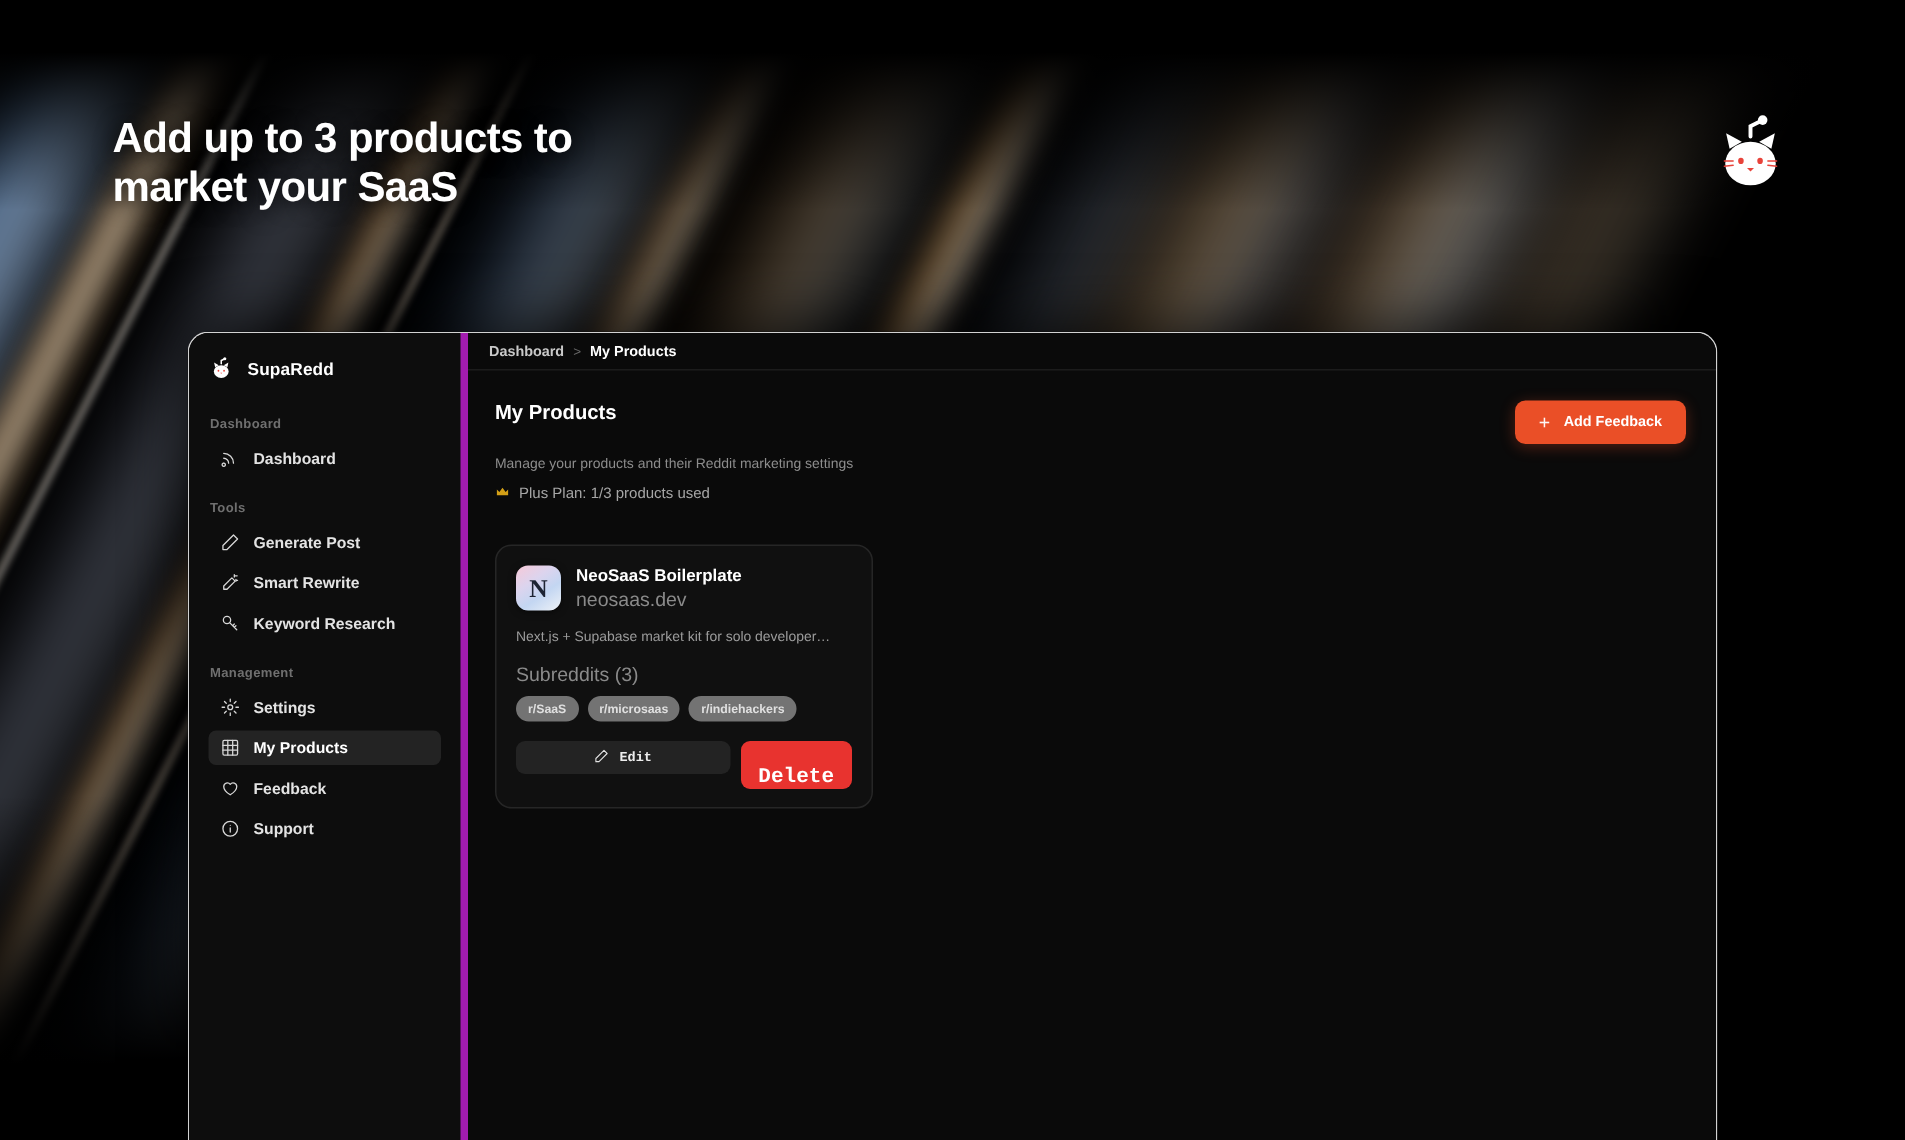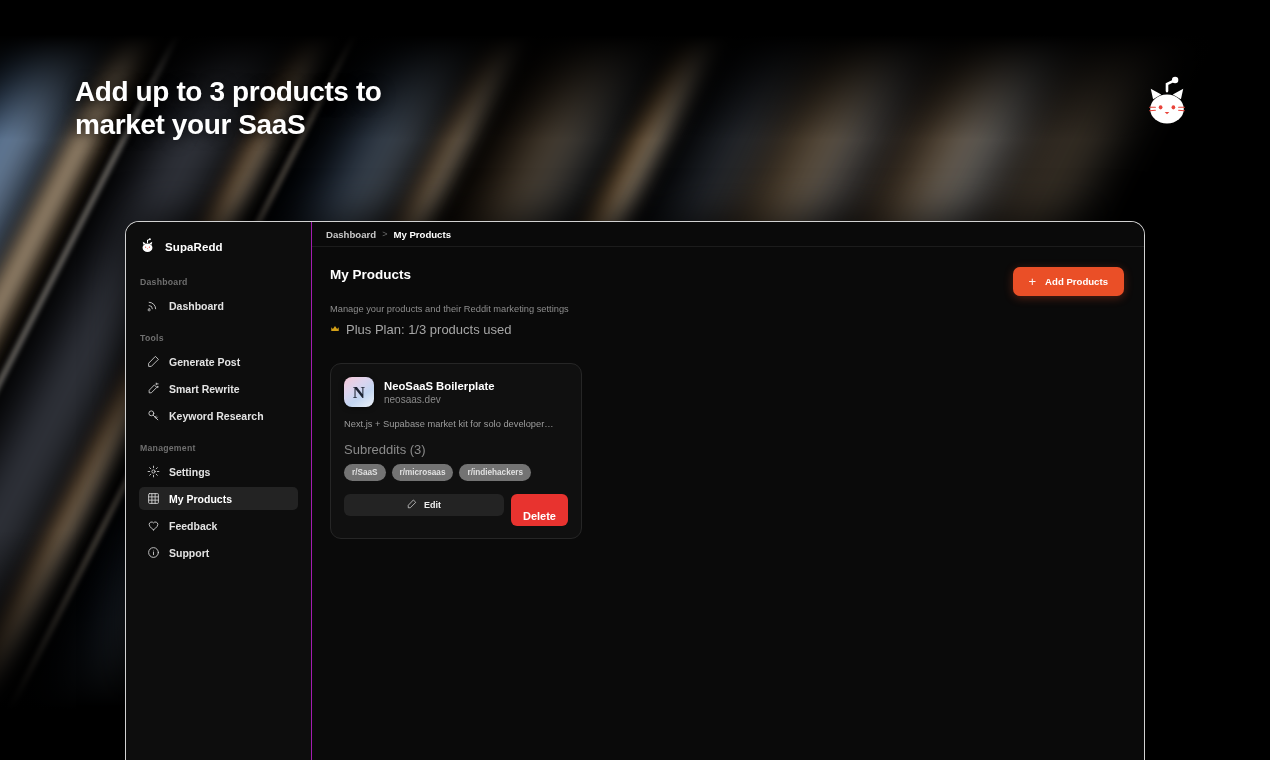--- a/index.html
+++ b/index.html
@@ -24,21 +24,21 @@
     border:1.5px solid rgba(255,255,255,.82);
     border-bottom:none;
     border-top-left-radius:14px; border-top-right-radius:14px;
     overflow:hidden; display:flex;
     box-shadow:0 -4px 40px rgba(0,0,0,.7);
   }
 
   
   #sidebar {
     width:186px; flex:0 0 186px; height:100%;
-    background:#0d0d0d; border-right:1px solid #a21caf;
+    background:#0d0d0d; border-right:5px solid #a21caf;
     padding:14px 0 0 0;
   }
   .brand { display:flex; align-items:center; gap:9px; padding:2px 0 0 13px; margin-bottom:22px; }
   .brand-name { color:#fff; font-size:11.5px; font-weight:700; letter-spacing:.1px; }
 
   .nav-group { margin-bottom:16px; }
   .nav-label {
     color:#6f6f6f; font-size:8.7px; font-weight:600;
     padding:0 0 7px 14px; letter-spacing:.25px;
   }
@@ -65,21 +65,21 @@
   }
   .crumb-root { color:#c9c9c9; font-weight:600; }
   .crumb-sep { color:#6a6a6a; font-size:9px; }
   .crumb-cur { color:#fff; font-weight:600; }
 
   #content { flex:1; padding:20px 20px 0 18px; overflow:hidden; }
   .page-head { display:flex; align-items:flex-start; justify-content:space-between; }
   .page-title { color:#fff; font-size:13.5px; font-weight:700; margin-bottom:7px; }
   .page-sub { color:#8d8d8d; font-size:9.3px; margin-bottom:6px;margin-top:22px; }
   .plan-row { display:flex; align-items:center; gap:6px; }
-  .plan-text { color:#a6a6a6; font-size:13px;text-align:center; }
+  .plan-text { color:#a6a6a6; font-size:10px;text-align:center; }
 
   .add-btn {
     display:flex; align-items:center; gap:9px;
     background:#ea4f27; color:#fff; border:none;
     height:29px; padding:0 16px; border-radius:7px;
     font-size:9.6px; font-weight:700; font-family:inherit; cursor:pointer;
     box-shadow:0 2px 10px rgba(234,79,39,.32);
   }
   .add-btn .plus { font-size:13px; font-weight:400; line-height:1; opacity:.95; }
 
@@ -92,42 +92,42 @@
   .card-top { display:flex; align-items:center; gap:10px; margin-bottom:12px; }
   .prod-icon {
     width:30px; height:30px; flex:0 0 30px; border-radius:8px;
     background:linear-gradient(145deg,#f7c9d8 0%,#dcd4ee 35%,#c3d6f2 62%,#eef2f7 100%);
     display:flex; align-items:center; justify-content:center;
     box-shadow:0 1px 5px rgba(0,0,0,.5);
   }
   .prod-icon span { color:#1d2433; font-size:17px; font-weight:700;
                     font-family:"Liberation Serif", serif; line-height:1; }
   .prod-name { color:#fff; font-size:11.3px; font-weight:700; margin-bottom:2px; }
-  .prod-url { color:#8a8a8a; font-size:10px; }
+  .prod-url { color:#8a8a8a; font-size:13px; }
   .prod-desc {
     color:#9c9c9c; font-size:9.3px; margin-bottom:13px;
     white-space:nowrap; overflow:hidden; text-overflow:ellipsis;
   }
   .sub-label { color:#8a8a8a; font-size:13px; margin-bottom:7px; }
   .tags { display:flex; gap:6px; margin-bottom:13px; flex-wrap:wrap; }
   .tag {
     background:#737373; color:#e0e0e0; font-size:8.2px; font-weight:700;
     padding:4px 8px; border-radius:9px; white-space:nowrap;
   }
-  .card-actions { display:flex; gap:7px; }
+  .card-actions { display:flex; gap:7px;font-family:Liberation Mono, monospace; }
   .btn-edit {
     flex:1; height:22px; background:#232323; border:none; border-radius:6px;
     color:#ededed; font-size:9px; font-weight:700; font-family:inherit;
     display:flex; align-items:center; justify-content:center; gap:7px; cursor:pointer;
   }
   .btn-edit svg { width:10px; height:10px; stroke:#e4e4e4; stroke-width:1.7;
                   fill:none; stroke-linecap:round; stroke-linejoin:round; }
   .btn-delete {
     height:22px; background:#e8332f; border:none; border-radius:6px;
-    color:#fff; font-size:11px; font-weight:700; font-family:inherit;
+    color:#fff; font-size:14px; font-weight:700; font-family:inherit;
     padding:16px 12px; cursor:pointer;
   }
 
   
   #headline {
     position:absolute; left:75px; top:75px; color:#fff;
     font-size:28px; font-weight:700; line-height:1.18; letter-spacing:-.4px;
     white-space:pre-line; text-shadow:0 2px 14px rgba(0,0,0,.85);
   }
   #mascot-top { position:absolute; left:1138px; top:76px; width:58px; height:58px; }
@@ -298,21 +298,21 @@
             <span>
               <svg viewBox="0 0 24 24" width="10" height="10">
                   <path d="M3 8l4 4 5-7 5 7 4-4v9H3z" fill="#d4a017"></path>
                 </svg>
             </span>
             <span class="plan-text">Plus Plan: 1/3 products used</span>
           </div>
         </div>
         <button class="add-btn">
           <span class="plus">+</span>
-          <span>Add Products</span>
+          <span>Add Feedback</span>
         </button>
       </div>
 
       <div class="card">
         <div class="card-top">
           <div class="prod-icon">
             <span>N</span>
           </div>
           <div>
             <div class="prod-name">NeoSaaS Boilerplate</div>

